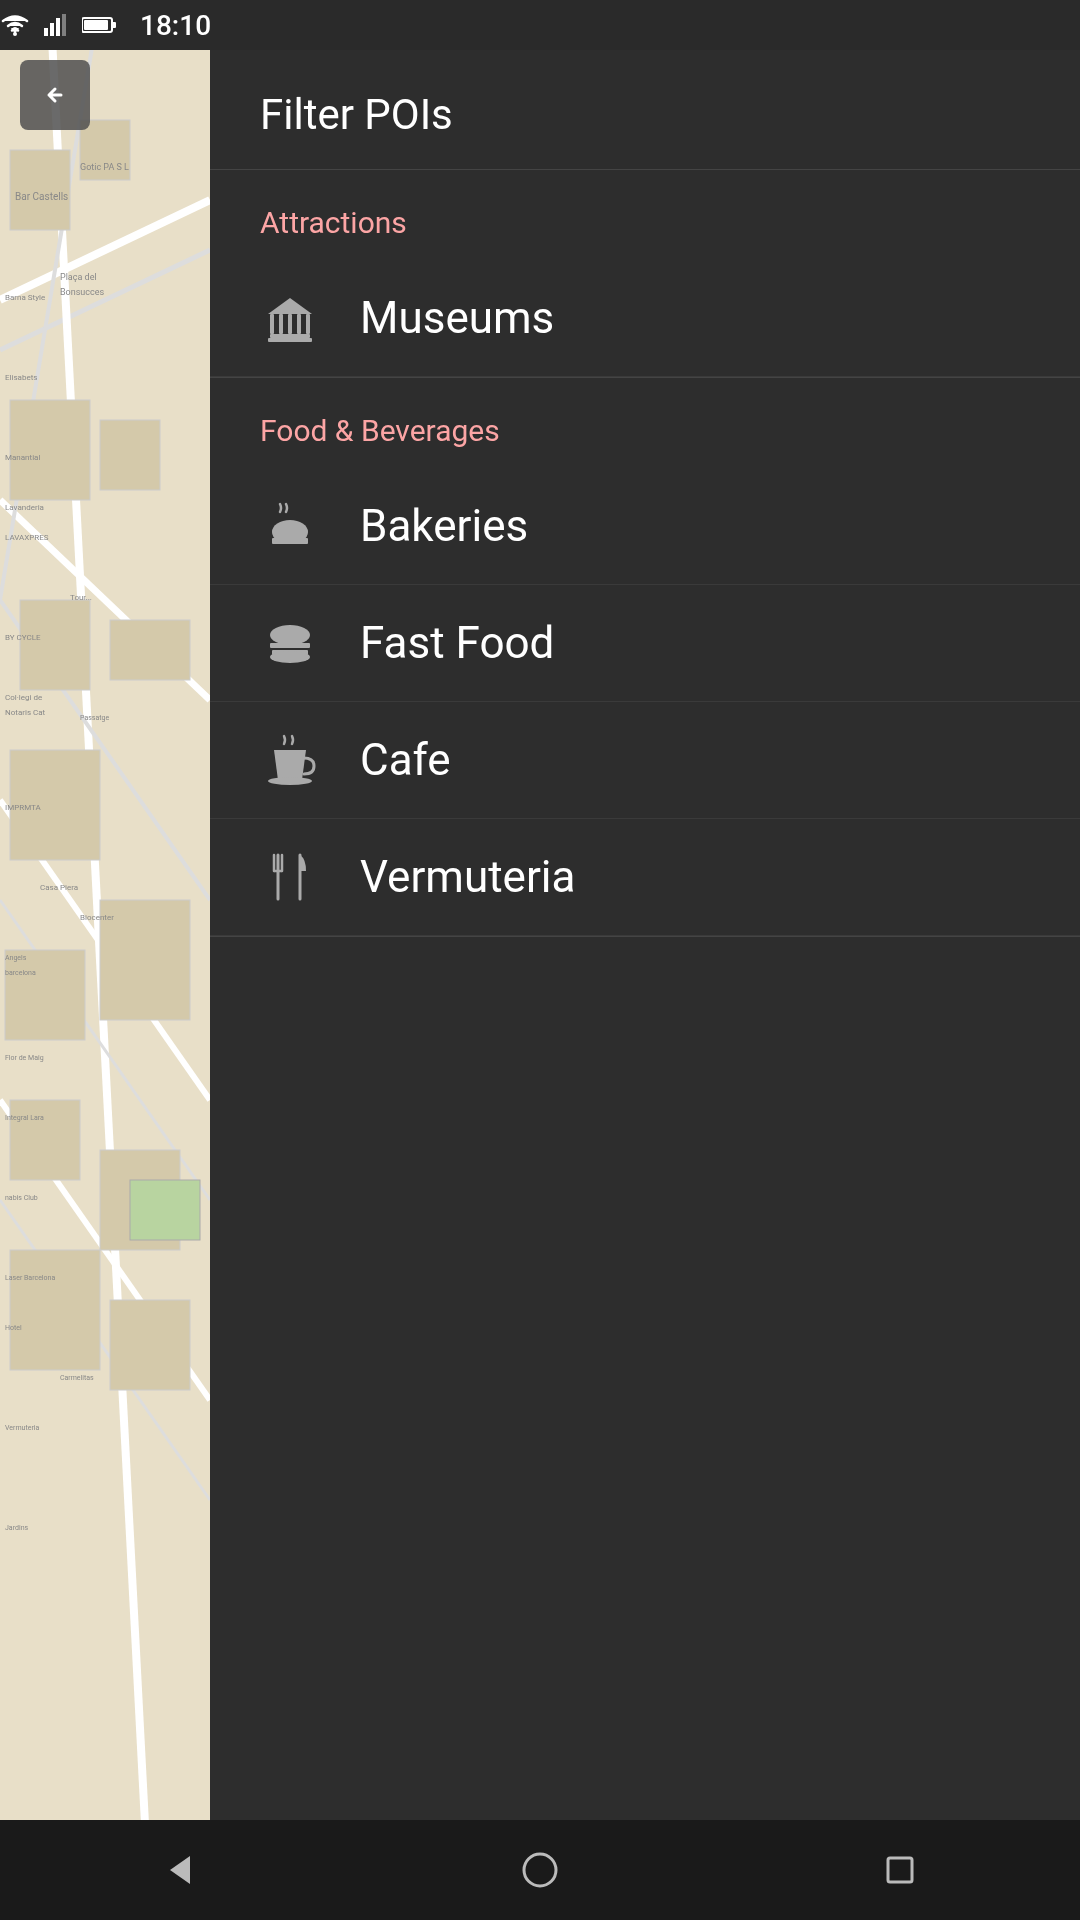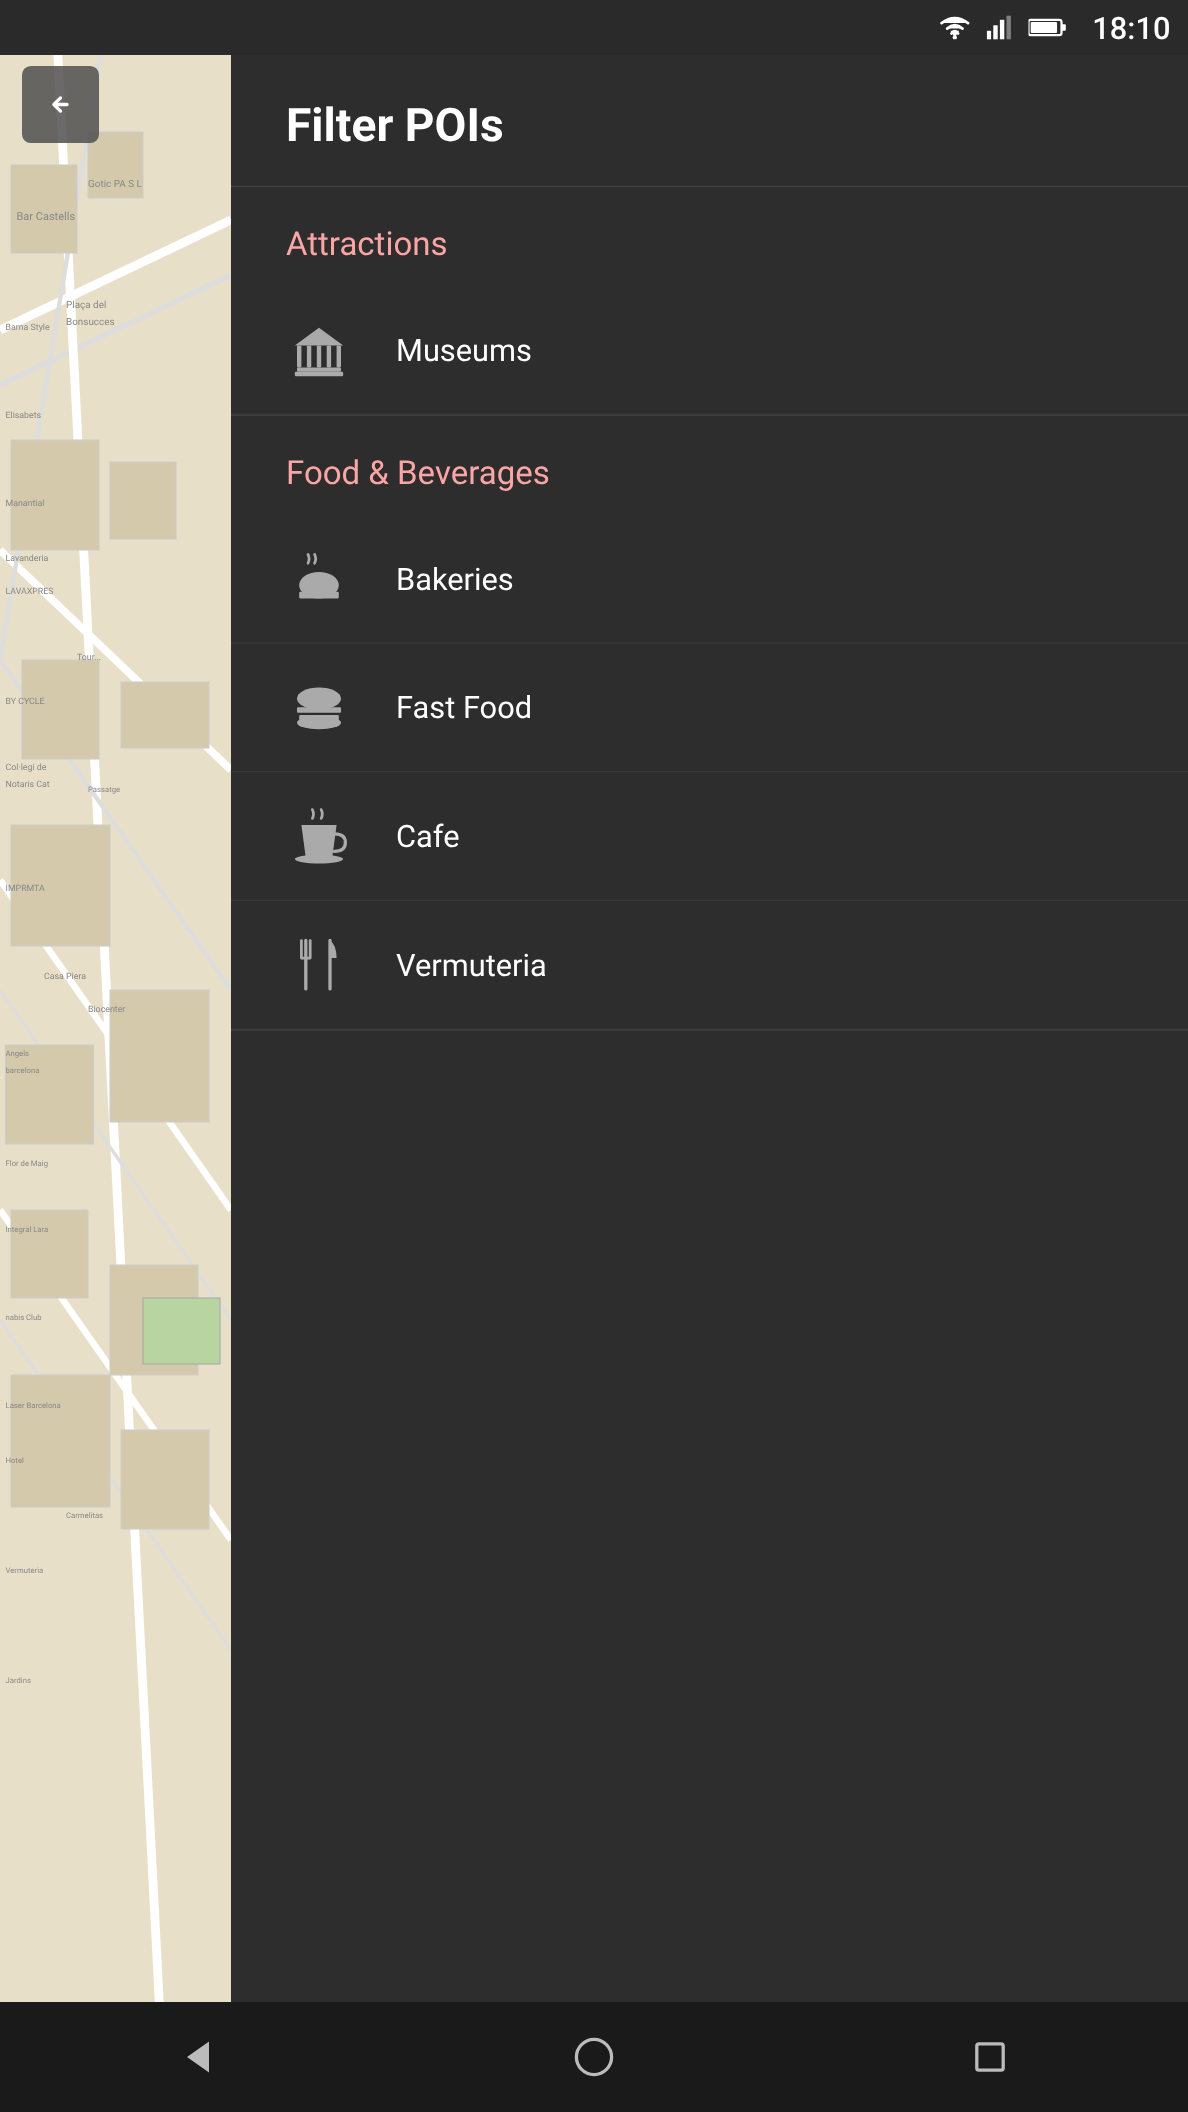--- a/index.html
+++ b/index.html
@@ -14,22 +14,21 @@
     }
 
     
     .status-bar {
       position: absolute;
       top: 0; left: 0; right: 0;
       height: 50px;
       background: #2a2a2a;
       display: flex;
       align-items: center;
-      justify-content: flex-end;
-      padding-right: 16px;
+      padding-right: 29px;
       z-index: 100;
     }
     .status-icons {
       display: flex;
       align-items: center;
       gap: 14px;
     }
     .status-time {
       color: #fff;
       font-size: 28px;
@@ -81,21 +80,21 @@
     }
 
     
     .filter-header {
       padding: 40px 50px 30px 50px;
       border-bottom: 1px solid #444;
     }
     .filter-title {
       color: #fff;
       font-size: 42px;
-      font-weight: 700;
+      font-weight: 400;
     }
 
     
     .section-label {
       color: #fca5a5;
       font-size: 30px;
       padding: 35px 50px 20px 50px;
     }
 
     
@@ -110,21 +109,21 @@
       width: 60px;
       height: 60px;
       display: flex;
       align-items: center;
       justify-content: center;
       margin-right: 40px;
       flex-shrink: 0;
     }
     .menu-label {
       color: #fff;
-      font-size: 28px;
+      font-size: 44px;
       font-weight: 400;
     }
 
     
     .section-divider {
       border: none;
       border-top: 1px solid #444;
       margin: 0;
     }
 

